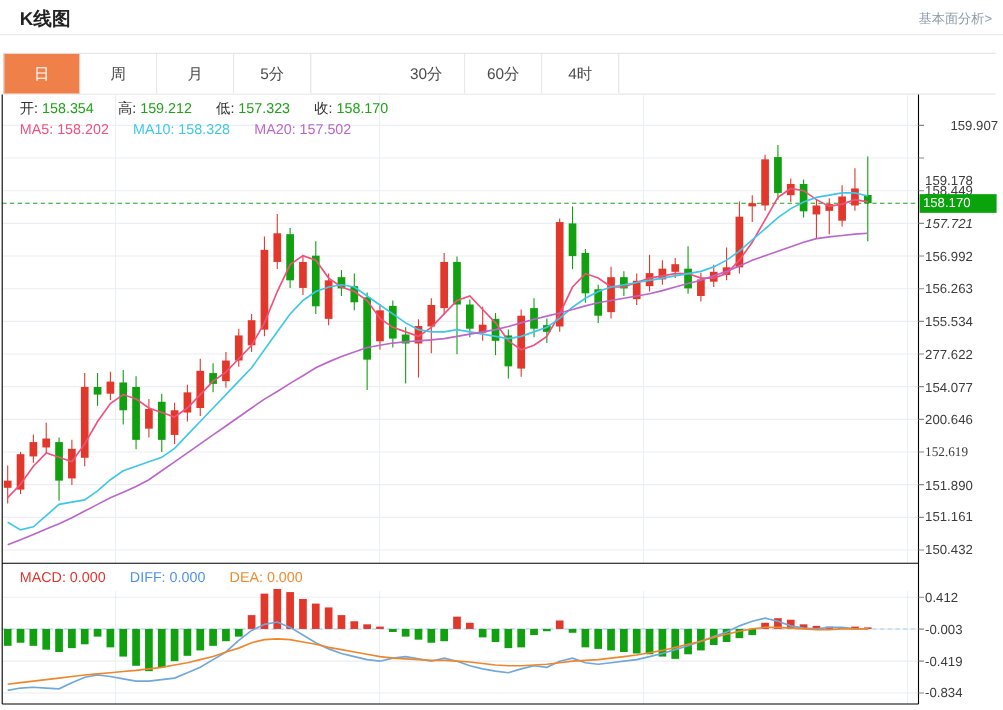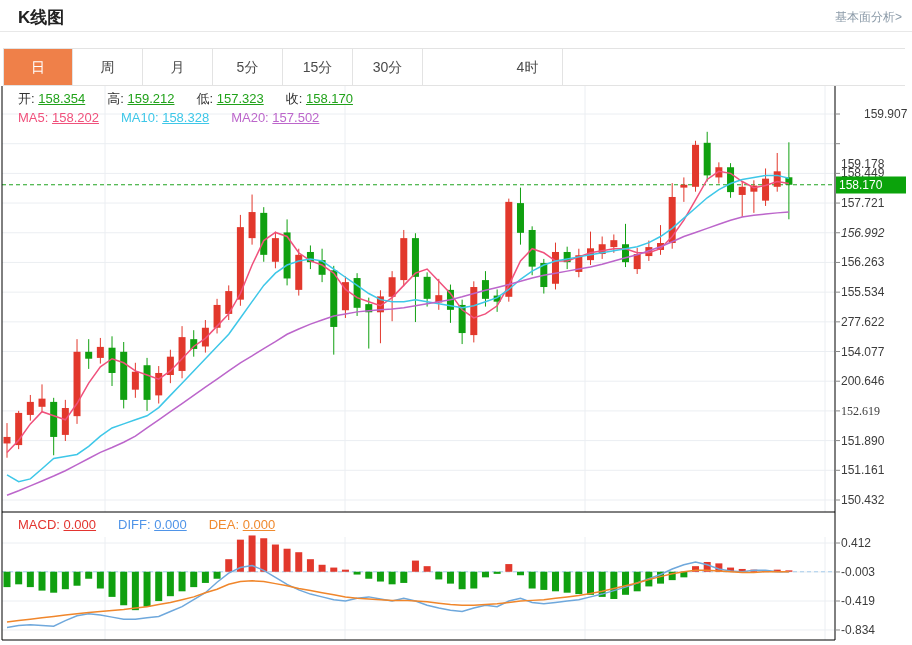--- a/index.html
+++ b/index.html
@@ -8,43 +8,43 @@
   .hdr-title{position:absolute;left:18px;top:6px;font-size:17px;font-weight:bold;color:#222;}
   .hdr-link{position:absolute;right:10px;top:9px;font-size:12px;color:#8b9aa8;text-decoration:none;cursor:pointer;}
   .hdr-divider{position:absolute;left:0;top:31px;width:912px;height:1px;background:#e8e8e8;}
   .tabstrip{position:absolute;left:3px;top:48px;width:902px;height:38px;border-top:1px solid #e3e3e3;border-bottom:1px solid #e3e3e3;box-sizing:border-box;}
   .tab{position:absolute;top:0;height:36px;width:70px;line-height:36px;text-align:center;font-size:14px;color:#4a4a4a;background:#fff;border-right:1px solid #e3e3e3;cursor:pointer;box-sizing:border-box;}
   .tab:first-child{border-left:1px solid #e3e3e3;}
   .tab.active{color:#fff;}
   .inforow{position:absolute;left:18px;font-size:13px;white-space:nowrap;}
   .inforow .pair{margin-right:22px;}
   .inforow .lbl{color:#333;}
-  .inforow .val{font-weight:normal;text-decoration:underline;}
+  .inforow .val{font-weight:normal;}
   #ohlc-row{top:90px;}
   #ma-row{top:110px;}
   #macd-row{top:517px;}
   .ylab{position:absolute;left:841px;font-size:12px;color:#3c3c3c;transform:translateY(-50%);white-space:nowrap;}
   .badge{position:absolute;left:836px;width:70px;height:17px;line-height:17px;font-size:12px;color:#fff;padding-left:3px;transform:translateY(-50%);box-sizing:border-box;}
   svg{position:absolute;left:0;top:0;}
 </style>
 </head>
 <body>
 
 <div id="app">
   <div class="hdr-title">K线图</div>
   <a class="hdr-link">基本面分析&gt;</a>
   <div class="hdr-divider"></div>
 
   <div class="tabstrip" id="tabstrip">
       <div class="tab active" style="left: 0px; background: rgb(239, 128, 73);">日</div>
       <div class="tab" style="left: 70px;">周</div>
       <div class="tab" style="left: 140px;">月</div>
       <div class="tab" style="left: 210px;">5分</div>
-      <div class="tab" style="left: 280px;">15分</div>
       <div class="tab" style="left: 350px;">30分</div>
+      <div class="tab" style="left: 420px;">60分</div>
       <div class="tab" style="left: 490px;">4时</div>
     </div>
 
   <svg id="chart-svg" width="912" height="645">
       <line x1="2" y1="114" x2="835" y2="114" stroke="#ebeef2" stroke-width="1"></line>
       <line x1="2" y1="143.69857519788965" x2="835" y2="143.69857519788965" stroke="#ebeef2" stroke-width="1"></line>
       <line x1="2" y1="173.39715039577814" x2="835" y2="173.39715039577814" stroke="#ebeef2" stroke-width="1"></line>
       <line x1="2" y1="203.05498680738793" x2="835" y2="203.05498680738793" stroke="#ebeef2" stroke-width="1"></line>
       <line x1="2" y1="232.7535620052776" x2="835" y2="232.7535620052776" stroke="#ebeef2" stroke-width="1"></line>
       <line x1="2" y1="262.4521372031661" x2="835" y2="262.4521372031661" stroke="#ebeef2" stroke-width="1"></line>
@@ -304,22 +304,22 @@
     </svg>
 
   <div class="inforow" id="ohlc-row"><span class="pair"><span class="lbl" style="color: rgb(51, 51, 51);">开: </span><span class="val" style="color: rgb(33, 162, 26);">158.354</span></span><span class="pair"><span class="lbl" style="color: rgb(51, 51, 51);">高: </span><span class="val" style="color: rgb(33, 162, 26);">159.212</span></span><span class="pair"><span class="lbl" style="color: rgb(51, 51, 51);">低: </span><span class="val" style="color: rgb(33, 162, 26);">157.323</span></span><span class="pair"><span class="lbl" style="color: rgb(51, 51, 51);">收: </span><span class="val" style="color: rgb(33, 162, 26);">158.170</span></span></div>
   <div class="inforow" id="ma-row"><span class="pair"><span class="lbl" style="color: rgb(240, 81, 124);">MA5: </span><span class="val" style="color: rgb(240, 81, 124);">158.202</span></span><span class="pair"><span class="lbl" style="color: rgb(62, 199, 232);">MA10: </span><span class="val" style="color: rgb(62, 199, 232);">158.328</span></span><span class="pair"><span class="lbl" style="color: rgb(188, 102, 203);">MA20: </span><span class="val" style="color: rgb(188, 102, 203);">157.502</span></span></div>
   <div class="inforow" id="macd-row"><span class="pair"><span class="lbl" style="color: rgb(227, 52, 47);">MACD: </span><span class="val" style="color: rgb(227, 52, 47);">0.000</span></span><span class="pair"><span class="lbl" style="color: rgb(79, 148, 232);">DIFF: </span><span class="val" style="color: rgb(79, 148, 232);">0.000</span></span><span class="pair"><span class="lbl" style="color: rgb(240, 138, 46);">DEA: </span><span class="val" style="color: rgb(240, 138, 46);">0.000</span></span></div>
 
   <div id="ylabels">
       <div class="ylab" style="top: 114px; margin-left: 23px;">159.907</div>
       <div class="ylab" style="top: 143.699px; margin-top: 20px;">159.178</div>
       <div class="ylab" style="top: 173.397px;">158.449</div>
-      <div class="ylab" style="top: 203.055px;">157.721</div>
-      <div class="ylab" style="top: 232.754px; font-style: italic;">156.992</div>
+      <div class="ylab" style="top: 203.055px; font-style: italic;">157.721</div>
+      <div class="ylab" style="top: 232.754px;">156.992</div>
       <div class="ylab" style="top: 262.452px;">156.263</div>
       <div class="ylab" style="top: 292.151px;">155.534</div>
       <div class="ylab" style="top: 321.849px;">277.622</div>
       <div class="ylab" style="top: 351.507px;">154.077</div>
       <div class="ylab" style="top: 381.206px;">200.646</div>
       <div class="ylab" style="top: 410.904px; font-family: Liberation Serif, serif;">152.619</div>
       <div class="ylab" style="top: 440.603px;">151.890</div>
       <div class="ylab" style="top: 470.301px;">151.161</div>
       <div class="ylab" style="top: 500px;">150.432</div>
     </div>

